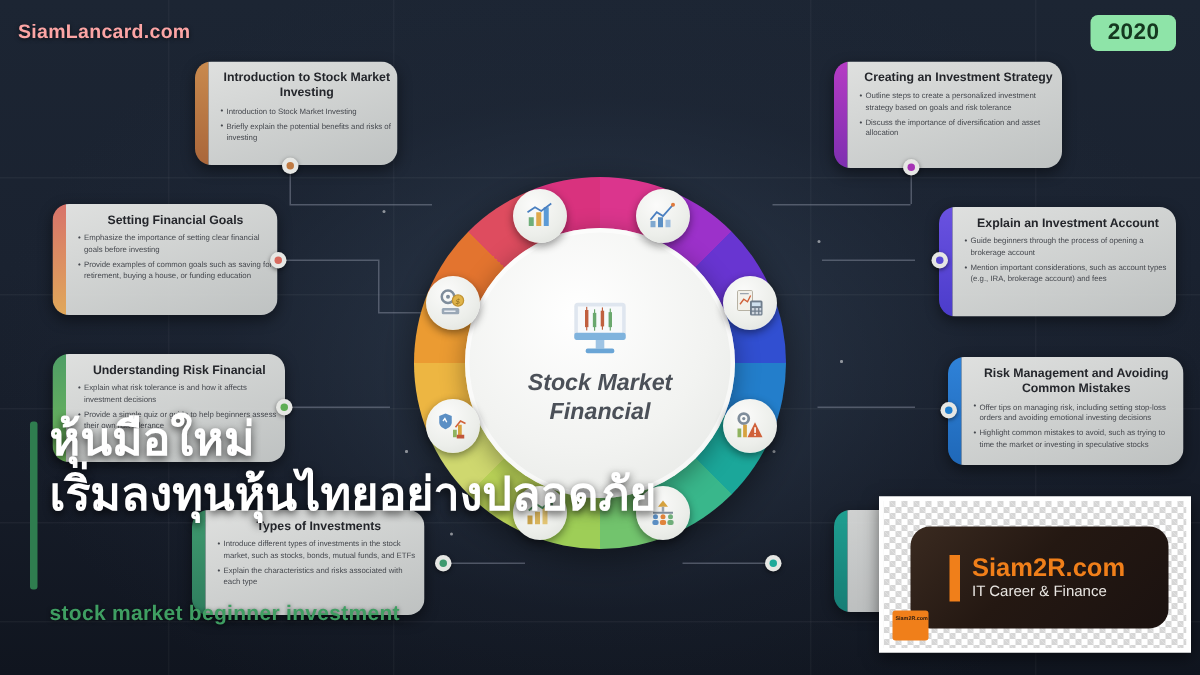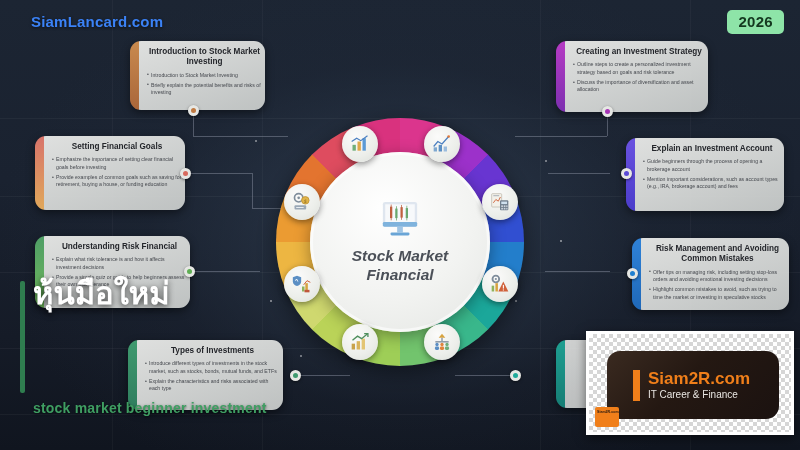--- a/index.html
+++ b/index.html
@@ -21,22 +21,22 @@
     background:rgba(255,255,255,.045);
   }
   .vline {
     position:absolute; top:0; height:100%; width:1px;
     background:rgba(255,255,255,.035);
   }
   .speck { position:absolute; border-radius:50%; background:rgba(255,255,255,.5); }
 
   
   #site-title {
-    position:absolute; left:31px; top:13px;
-    font-size:15px; font-weight:bold; color:#3b82f6;
+    position:absolute; left:12px; top:13px;
+    font-size:13px; font-weight:bold; color:#fca5a5;
     letter-spacing:.2px;
     text-shadow:0 1px 3px rgba(0,0,0,.6);
   }
   #year-badge {
     position:absolute; right:16px; top:10px;
     background:#8ee4a8; color:#14381f;
     font-size:15px; font-weight:bold;
     padding:3px 11px 4px; border-radius:5px;
     letter-spacing:.3px;
   }
@@ -189,21 +189,21 @@
   <div class="vline" style="left:690px"></div>
   <div class="speck" style="left:255px;top:140px;width:2px;height:2px"></div>
   <div class="speck" style="left:545px;top:160px;width:2px;height:2px"></div>
   <div class="speck" style="left:300px;top:355px;width:2px;height:2px"></div>
   <div class="speck" style="left:515px;top:300px;width:2px;height:2px"></div>
   <div class="speck" style="left:270px;top:300px;width:1.5px;height:1.5px"></div>
   <div class="speck" style="left:560px;top:240px;width:1.5px;height:1.5px"></div>
 </div>
 
 <div id="site-title">SiamLancard.com</div>
-<div id="year-badge">2026</div>
+<div id="year-badge">2020</div>
 
 <div class="conn v" style="left:193px;top:110px;height:26px"></div>
 <div class="conn h" style="left:193px;top:136px;width:95px"></div>
 <div class="conn h" style="left:190px;top:173px;width:62px"></div>
 <div class="conn v" style="left:252px;top:173px;height:35px"></div>
 <div class="conn h" style="left:252px;top:208px;width:38px"></div>
 <div class="conn h" style="left:190px;top:271px;width:70px"></div>
 <div class="conn h" style="left:300px;top:375px;width:50px"></div>
 <div class="conn v" style="left:607px;top:110px;height:26px"></div>
 <div class="conn h" style="left:515px;top:136px;width:92px"></div>
@@ -438,20 +438,21 @@
       <text x="16" y="13" font-size="6" text-anchor="middle" fill="#8a6a20" font-family="DejaVu Sans">$</text>
       <rect x="3" y="16" width="14" height="5" rx="1.2" fill="#9aa8b6"></rect>
       <rect x="5" y="18" width="9" height="1.2" fill="#e7ecf1"></rect>
     </svg>
   </div>
 </div>
 
 <div id="overlay-bar"></div>
 <div id="headline">
   <div>หุ้นมือใหม่</div>
+  <div>เริ่มลงทุนหุ้นไทยอย่างปลอดภัย</div>
 </div>
 <div id="subline">stock market beginner investment</div>
 
 <div id="logo-frame">
   <div id="logo-plate">
     <div id="logo-accent"></div>
     <div>
       <div id="logo-name">Siam2R.com</div>
       <div id="logo-tag">IT Career &amp; Finance</div>
     </div>

